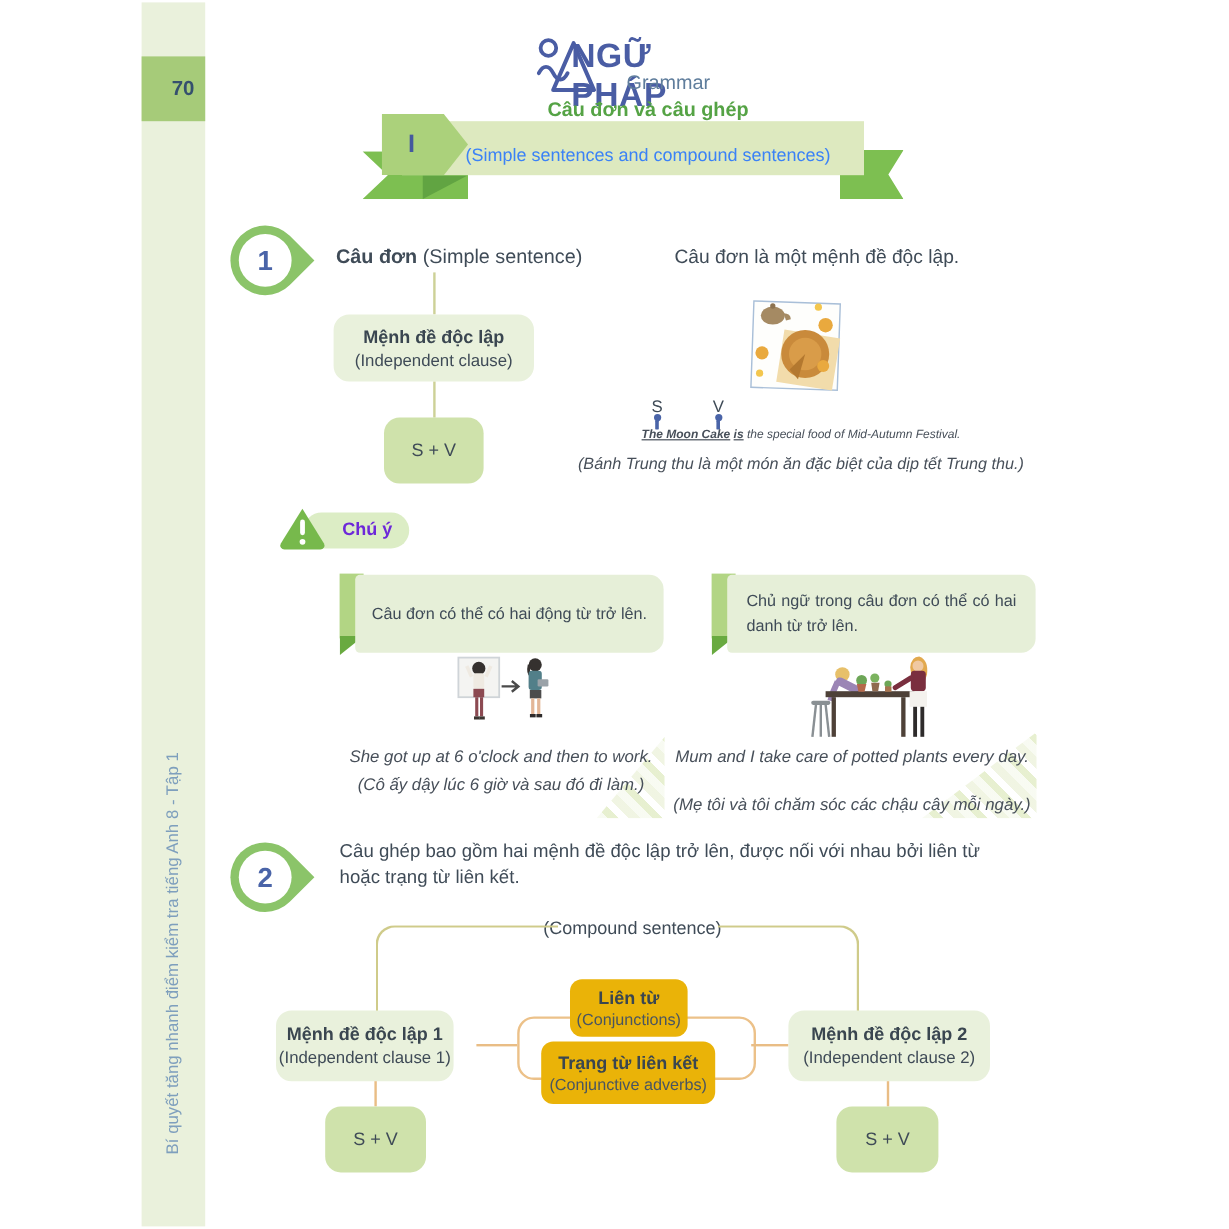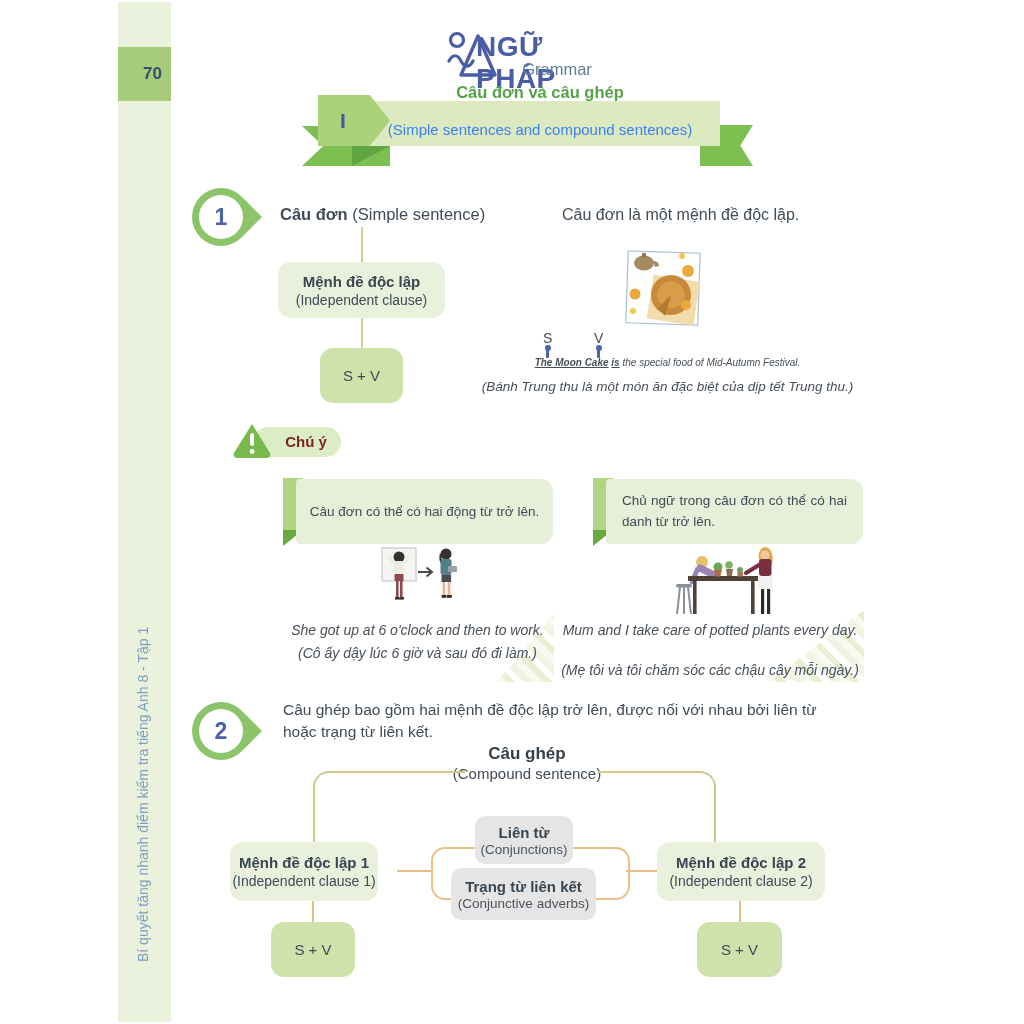--- a/index.html
+++ b/index.html
@@ -44,42 +44,42 @@
   
   .gbox{background:#e9f1dc;border-radius:13px;display:flex;flex-direction:column;justify-content:center;text-align:center;}
   .gbox .l1{font-weight:bold;font-size:15px;color:#3a4650;}
   .gbox .l2{font-size:14px;color:#3f4b57;margin-top:2px;}
   .svbox{background:#cfe2ab;border-radius:13px;line-height:55px;text-align:center;font-size:15px;color:#3f4b57;}
   .vline{width:2px;background:#cdd197;}
   .tline{background:#e9bd85;}
 
   
   .notepill{left:253px;top:427px;width:88px;height:30px;background:#dcedc5;border-radius:15px;
-            color:#7f1d1d;font-weight:bold;font-size:15px;line-height:30px;text-align:center;padding-left:18px;box-sizing:border-box;}
+            color:#6d28d9;font-weight:bold;font-size:15px;line-height:30px;text-align:center;padding-left:18px;box-sizing:border-box;}
 
   
   .colbox{background:#e6efd8;border-radius:4px 12px 12px 4px;box-sizing:border-box;color:#3f4b57;}
   .coltab{width:20px;background:#b2d584;}
   .colfold{width:20px;height:16px;background:#69aa40;clip-path:polygon(0 0,100% 0,0 100%);}
 
   .ex{font-style:italic;font-size:14px;color:#474f59;text-align:center;white-space:nowrap;}
 
   
   .stripes{background:repeating-linear-gradient(45deg,#f7faf0 0 7px,#e3edc8 7px 13px,#ffffff 13px 19px,#eef3de 19px 26px);
            clip-path:polygon(100% 0,100% 100%,0 100%);opacity:.85;}
 
   
   .pinmark{width:3px;height:8px;background:#4a64a8;border-radius:1px;}
   .pinmark::before{content:"";position:absolute;left:-1.5px;top:-5px;width:6px;height:6px;border-radius:50%;background:#4a64a8;}
 
   
   .br-l{left:313px;top:771px;width:150px;height:71px;border-left:2px solid #cfcb8a;border-top:2px solid #cfcb8a;border-top-left-radius:16px;}
   .br-r{left:598px;top:771px;width:116px;height:71px;border-right:2px solid #cfcb8a;border-top:2px solid #cfcb8a;border-top-right-radius:16px;}
   .midrect{left:431px;top:847px;width:195px;height:49px;border:2px solid #ecc189;border-radius:14px;}
-  .obox{background:#e5e5e5;border-radius:10px;display:flex;flex-direction:column;justify-content:center;text-align:center;z-index:3;}
+  .obox{background:#eab308;border-radius:10px;display:flex;flex-direction:column;justify-content:center;text-align:center;z-index:3;}
   .obox .l1{font-weight:bold;font-size:15px;color:#3a4650;}
   .obox .l2{font-size:13.5px;color:#4a5560;margin-top:1px;}
 
   .ul{text-decoration:underline;}
 </style>
 </head>
 <body>
 
 <div class="page">
 
@@ -229,21 +229,20 @@
   <div class="abs ex" style="left:560px;top:622px;width:300px;">Mum and I take care of potted plants every day.</div>
   <div class="abs ex" style="left:560px;top:645px;width:300px;margin-top:17px;">(Mẹ tôi và tôi chăm sóc các chậu cây mỗi ngày.)</div>
 
   <div class="abs badge" style="left:188px;top:698px;">
     <div class="pin"></div>
     <div class="disc"></div>
     <div class="num">2</div>
   </div>
   <div class="abs" style="left:283px;top:699px;width:545px;font-size:15.5px;line-height:1.45;">Câu ghép bao gồm hai mệnh đề độc lập trở lên, được nối với nhau bởi liên từ hoặc trạng từ liên kết.</div>
 
-  <div class="abs ctr b" style="left:377px;top:744px;width:300px;font-size:17px;color:#333f4a;">Câu ghép</div>
   <div class="abs ctr" style="left:377px;top:765px;width:300px;font-size:15px;">(Compound sentence)</div>
 
   <div class="abs br-l"></div>
   <div class="abs br-r"></div>
   <div class="abs midrect"></div>
   <div class="abs tline" style="left:397px;top:870px;width:34px;height:2px;"></div>
   <div class="abs tline" style="left:626px;top:870px;width:31px;height:2px;"></div>
 
   <div class="abs gbox" style="left:230px;top:842px;width:148px;height:59px;align-items:center;">
     <div class="l1">Mệnh đề độc lập 1</div>

